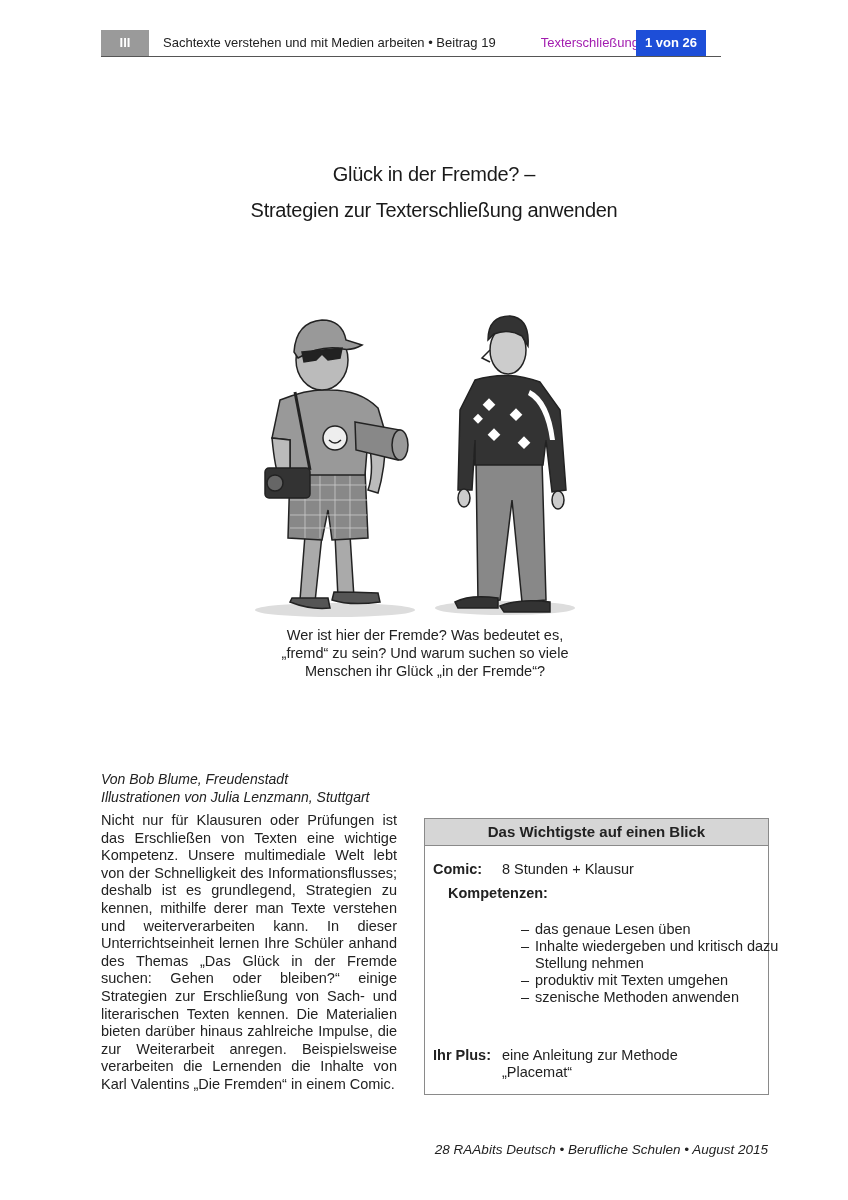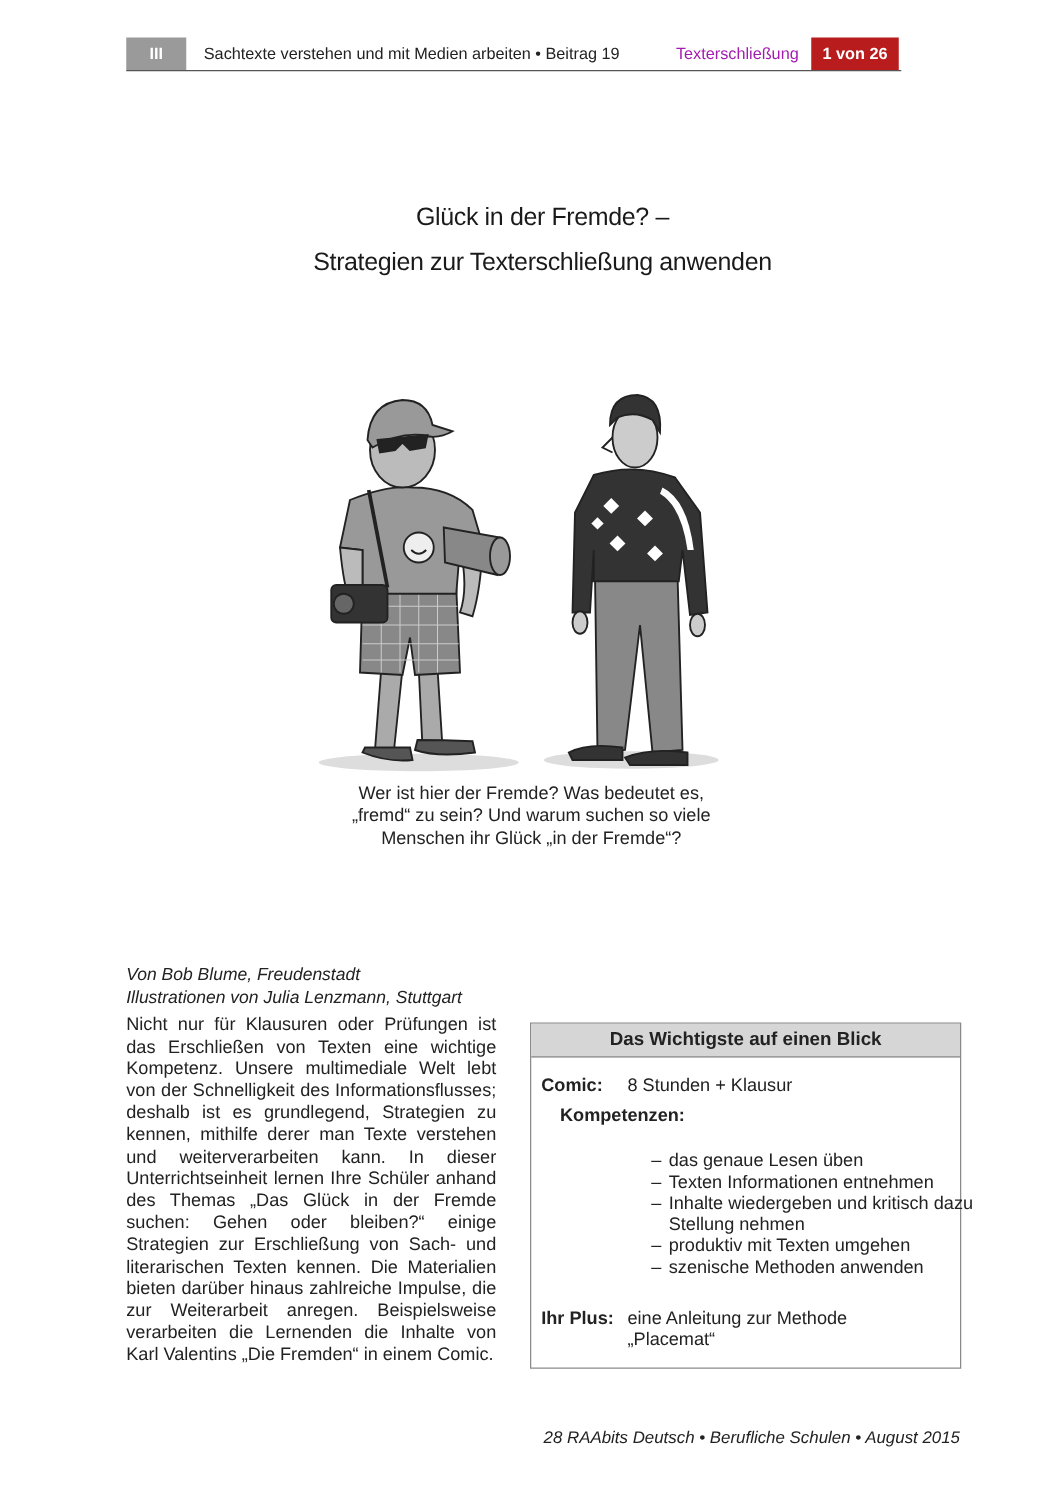--- a/index.html
+++ b/index.html
@@ -1,21 +1,21 @@
 <!DOCTYPE html>
 <html><head>
 <meta charset="utf-8">
 <style>
   html,body{margin:0;padding:0;background:#fff;}
   body{width:848px;height:1200px;position:relative;overflow:hidden;font-family:"Liberation Sans",sans-serif;color:#1a1a1a;}
   .hdr{position:absolute;left:101px;top:30px;width:620px;height:26px;border-bottom:1px solid #555;}
   .hdr .sec{position:absolute;left:0;top:0;width:48px;height:26px;background:#9a9a9a;color:#fff;font-weight:bold;font-size:13px;text-align:center;line-height:26px;}
   .hdr .series{position:absolute;left:62px;top:0;line-height:26px;font-size:13px;color:#222;}
   .hdr .topic{position:absolute;right:82px;top:0;line-height:26px;font-size:13px;color:#a21caf;}
-  .hdr .pg{position:absolute;right:2px;top:0;width:70px;height:26px;background:#b91c1c;color:#fff;font-weight:bold;font-size:13px;text-align:center;line-height:26px;}
+  .hdr .pg{position:absolute;right:15px;top:0;width:70px;height:26px;background:#1d4ed8;color:#fff;font-weight:bold;font-size:13px;text-align:center;line-height:26px;}
   .title{position:absolute;left:100px;top:156px;width:668px;text-align:center;font-weight:normal;font-size:20px;line-height:36px;color:#1a1a1a;letter-spacing:-0.3px;}
   .title div{white-space:nowrap;}
   .illus{position:absolute;left:250px;top:310px;width:330px;height:310px;}
   .caption{position:absolute;left:240px;top:626px;width:370px;text-align:center;font-size:14.5px;line-height:18px;color:#222;}
   .authors{position:absolute;left:101px;top:770px;font-style:italic;font-size:14px;line-height:18px;color:#222;}
   .body{position:absolute;left:101px;top:812px;width:296px;font-size:14.5px;line-height:17.6px;text-align:justify;color:#222;}
   .box{position:absolute;left:424px;top:818px;width:343px;height:275px;border:1.5px solid #8a8a8a;}
   .box .bh{height:26px;background:#d6d6d6;border-bottom:1.5px solid #8a8a8a;text-align:center;font-weight:bold;font-size:15px;line-height:26px;color:#222;}
   .box .row{position:absolute;left:8px;font-size:14.5px;line-height:17px;color:#222;}
   .box .lbl{font-weight:bold;}
@@ -134,21 +134,20 @@
   <div class="bh">Das Wichtigste auf einen Blick</div>
   <div class="row dauer">
     <span class="lbl">Comic:</span>
     <span class="v">8 Stunden + Klausur</span>
   </div>
   <div class="row komp">
     <span class="lbl">Kompetenzen:</span>
   </div>
   <ul>
     <li>das genaue Lesen üben</li>
-    <li>Texten Informationen entnehmen</li>
     <li>Inhalte wiedergeben und kritisch dazu Stellung nehmen</li>
     <li>produktiv mit Texten umgehen</li>
     <li>szenische Methoden anwenden</li>
   </ul>
   <div class="row plus">
     <span class="lbl">Ihr Plus:</span>
     <span class="v">eine Anleitung zur Methode „Placemat“</span>
   </div>
 </div>
 

